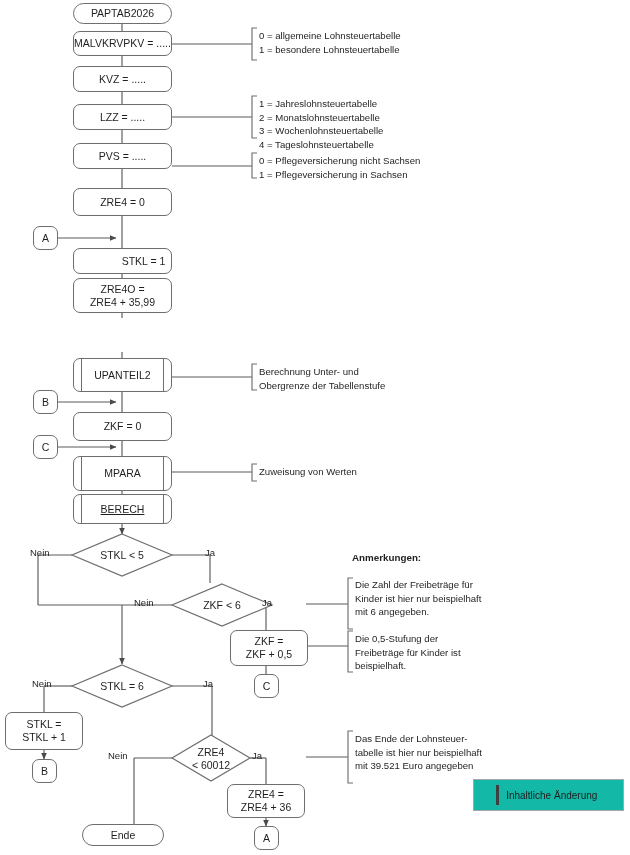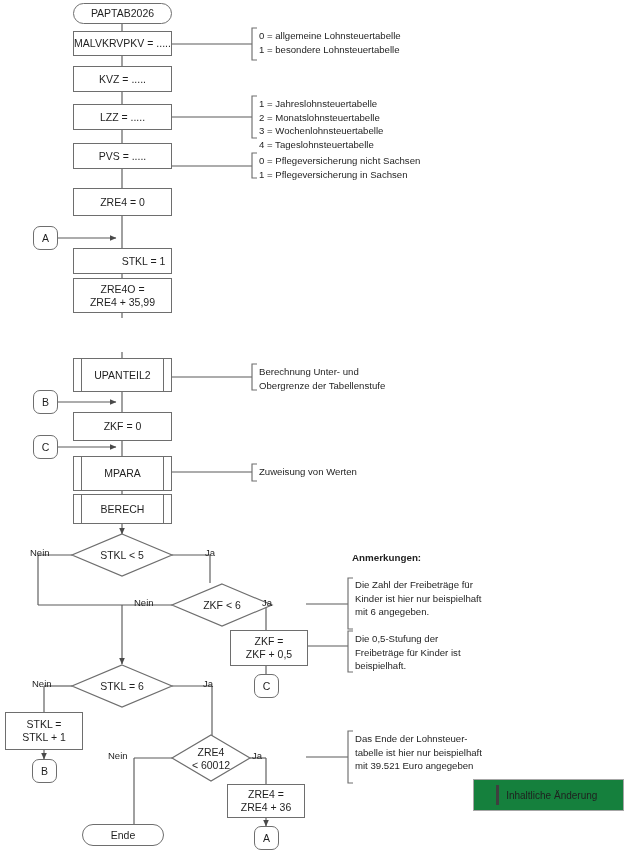--- a/index.html
+++ b/index.html
@@ -9,21 +9,21 @@
     color:#1a1a1a;
   }
   #canvas{position:absolute;left:0;top:0;width:630px;height:855px;}
   .svg-layer{position:absolute;left:0;top:0;width:630px;height:855px;}
 
   
   .node{
     position:absolute;box-sizing:border-box;
     display:flex;align-items:center;justify-content:center;
     text-align:center;line-height:1.22;
-    font-size:10.5px;color:#1f1f1f;background:#ffffff;
+    font-size:10.5px;color:#1f1f1f;background:#ffffff;border-radius:7px;
   }
   .proc{border:1.2px solid #6e6e6e;}
   .term{border:1.2px solid #6e6e6e;border-radius:18px;}
   .conn{border:1.2px solid #6e6e6e;border-radius:7px;font-size:10.5px;}
   .pred{border:1.2px solid #6e6e6e;}
   .pred::before,.pred::after{
     content:"";position:absolute;top:0;bottom:0;width:0;
     border-left:1.2px solid #6e6e6e;
   }
   .pred::before{left:7px;}
@@ -43,21 +43,21 @@
   
   .note{
     position:absolute;font-size:9.6px;line-height:1.42;color:#1f1f1f;
     white-space:pre-line;
   }
   .note-head{
     position:absolute;font-size:9.8px;font-weight:bold;color:#1f1f1f;
   }
   .legend-box{
     position:absolute;box-sizing:border-box;
-    border:1px solid #a6a6a6;background:#15803d;
+    border:1px solid #a6a6a6;background:#14b8a6;
     display:flex;align-items:center;
   }
   .legend-bar{
     width:2.5px;height:20px;background:#3f3f3f;margin-left:22px;
   }
   .legend-txt{
     flex:1;text-align:center;font-size:10px;color:#1f1f1f;padding-right:18px;
   }
 </style>
 </head>
@@ -178,21 +178,21 @@
   <div class="node proc pred" style="left:73px;top:358px;width:99px;height:34px;">UPANTEIL2</div>
 
   <div class="node conn" style="left:33px;top:390px;width:25px;height:24px;">B</div>
 
   <div class="node proc" style="left:73px;top:412px;width:99px;height:29px;">ZKF = 0</div>
 
   <div class="node conn" style="left:33px;top:435px;width:25px;height:24px;">C</div>
 
   <div class="node proc pred" style="left:73px;top:456px;width:99px;height:35px;">MPARA</div>
 
-  <div class="node proc pred" style="left:73px;top:494px;width:99px;height:30px;">BERECH</div>
+  <div class="node proc pred" style="left:73px;top:494px;width:99px;height:30px;text-decoration:underline;">BERECH</div>
 
   <div class="dec-label" style="left:82px;top:545px;width:80px;height:20px;">STKL &lt; 5</div>
   <div class="dec-label" style="left:182px;top:595px;width:80px;height:20px;">ZKF &lt; 6</div>
   <div class="dec-label" style="left:82px;top:676px;width:80px;height:20px;">STKL = 6</div>
   <div class="dec-label" style="left:178px;top:745px;width:66px;height:28px;white-space:pre-line;">ZRE4
 &lt; 60012</div>
 
   <div class="node proc" style="left:230px;top:630px;width:78px;height:36px;white-space:pre-line;">ZKF =
 ZKF + 0,5</div>
 

